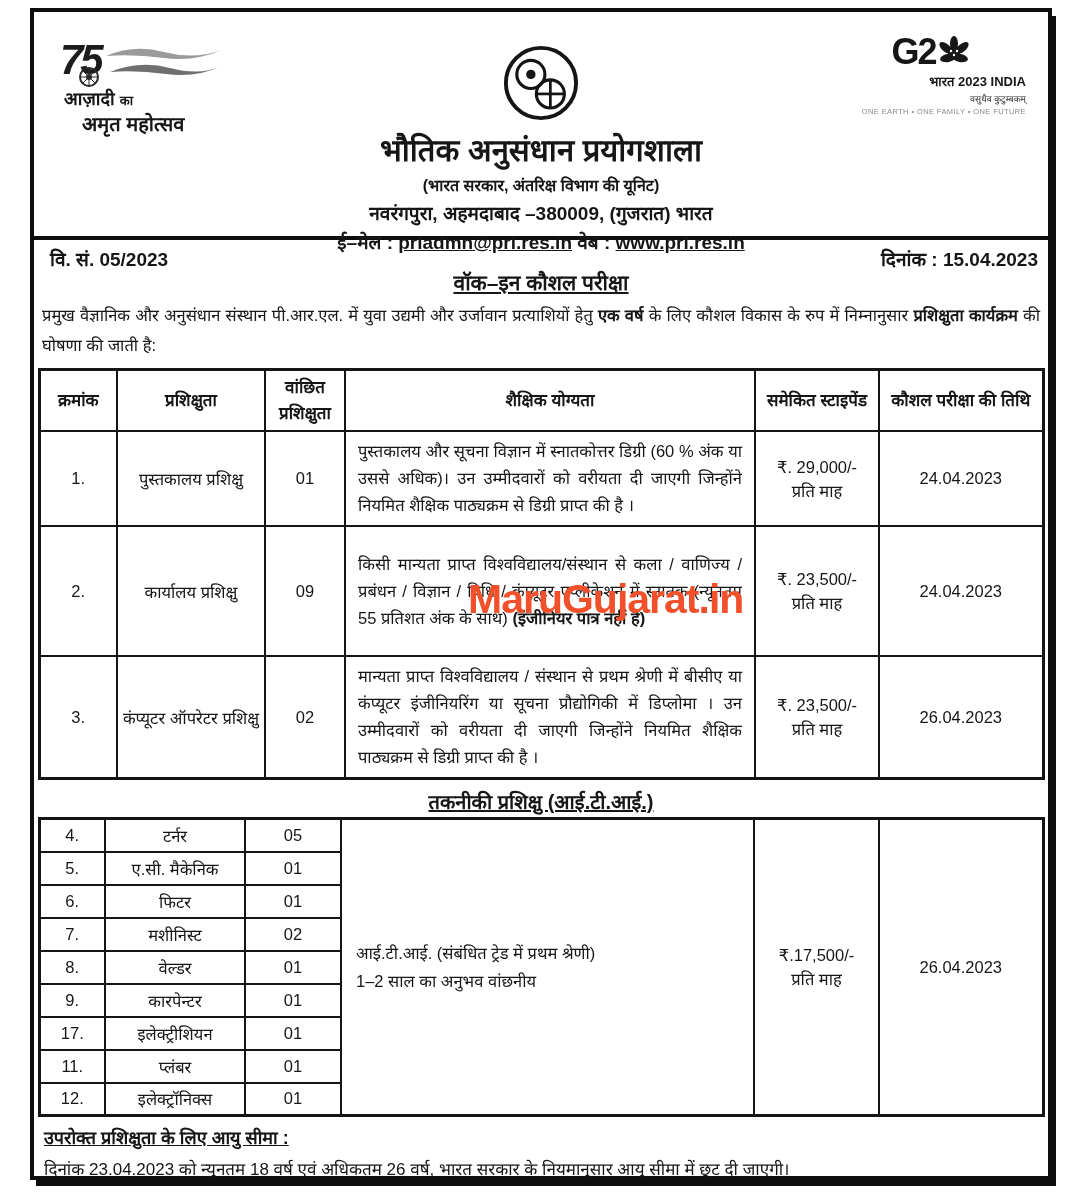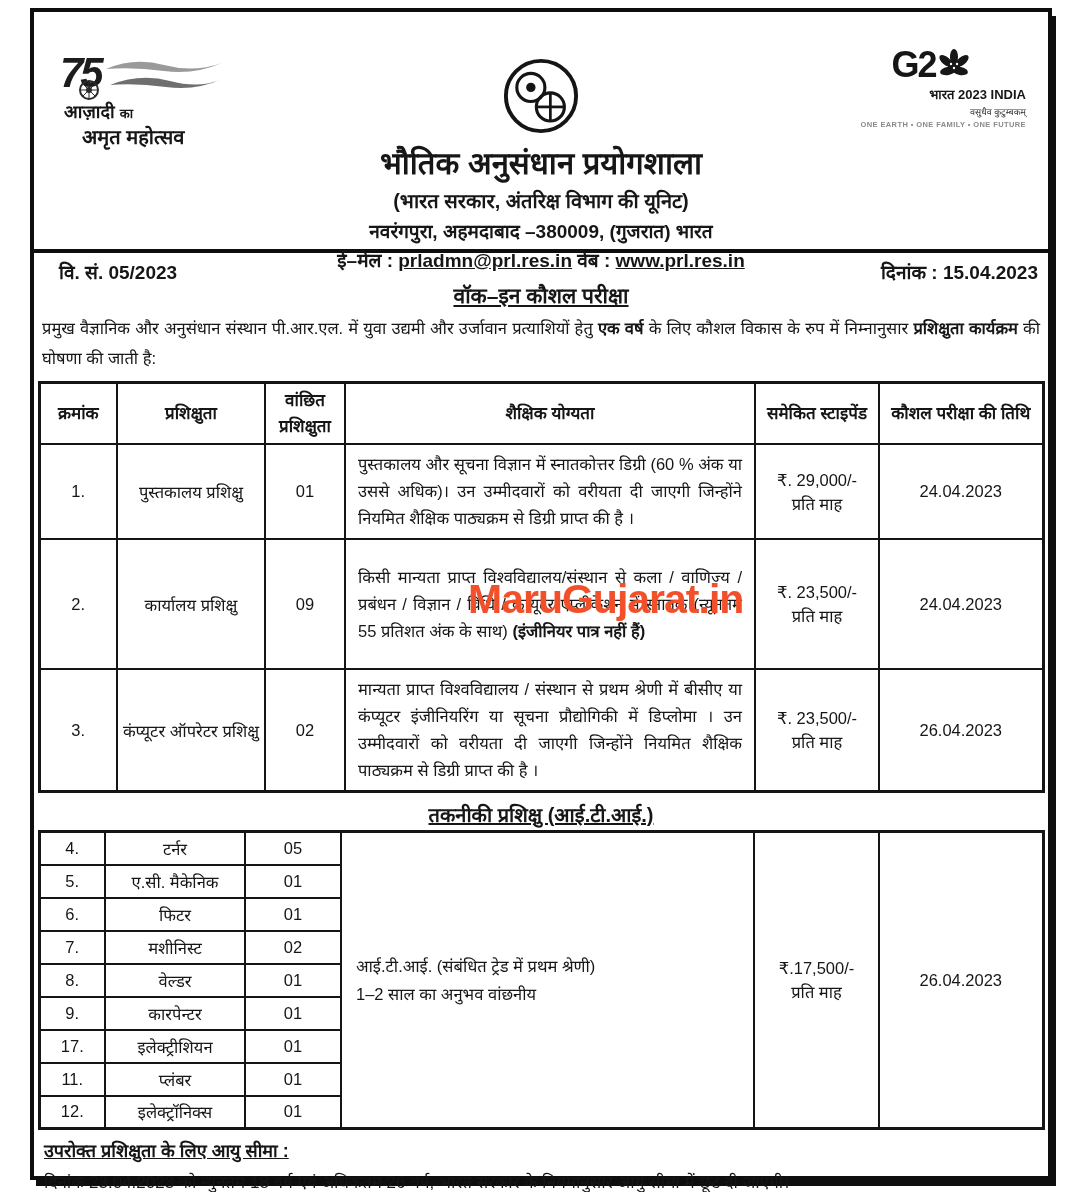--- a/index.html
+++ b/index.html
@@ -11,43 +11,43 @@
     overflow:hidden;
   }
   .doc-frame {
     position:absolute; left:30px; top:8px;
     width:1022px; height:1172px;
     border:4px solid #0e0e0e;
     background:#fff;
     box-shadow:5px 7px 0 -1px #0e0e0e;
   }
   
-  .header { position:relative; height:228px; border-bottom:4px solid #0e0e0e;margin-top:13px; }
+  .header { position:relative; height:228px; border-bottom:4px solid #0e0e0e; }
   .azadi { position:absolute; left:26px; top:24px; width:190px; }
   .azadi-top { position:relative; height:56px; }
   .azadi-75 { font-size:42px; font-weight:bold; font-style:italic; letter-spacing:-3px; color:#1c1c1c; }
   .azadi-wheel { position:absolute; left:18px; top:30px; }
   .azadi-waves { position:absolute; left:44px; top:6px; }
   .azadi-l1 { font-size:18px; font-weight:bold; margin-left:4px; margin-top:-6px; }
   .azadi-l1 .ka { font-size:13px; }
   .azadi-l2 { font-size:20px; font-weight:bold; margin-left:22px; }
   .g20 { position:absolute; right:22px; top:22px; width:190px; text-align:right; }
   .g20-main { font-size:36px; font-weight:bold; letter-spacing:-2px; line-height:1; display:flex; align-items:center; justify-content:center; gap:1px; }
   .g20-sub1 { font-size:13px; margin-top:2px; font-weight:bold; }
   .g20-sub2 { font-size:9px; margin-top:2px; color:#333; }
-  .g20-sub3 { font-size:7.5px; margin-top:2px; color:#8a8a8a; letter-spacing:.4px; font-weight:bold; }
+  .g20-sub3 { font-size:7.5px; margin-top:2px; color:#8a8a8a; letter-spacing:.4px; font-weight:normal; }
   .head-center { text-align:center; padding-top:32px; }
   .prl-emblem { display:inline-block; }
   .org-name { font-size:31px; font-weight:bold; margin-top:2px; }
-  .org-sub  { font-size:20px; font-weight:bold; margin-top:4px; }
+  .org-sub  { font-size:16px; font-weight:bold; margin-top:4px; }
   .org-addr { font-size:19px; font-weight:bold; margin-top:4px; }
   .org-mail { font-size:19px; font-weight:bold; margin-top:3px; }
   .org-mail .lnk { text-decoration:underline; }
   
-  .meta-row { display:flex; justify-content:space-between; padding:6px 10px 0 25px; font-size:19px; font-weight:bold; }
+  .meta-row { display:flex; justify-content:space-between; padding:6px 10px 0 16px; font-size:19px; font-weight:bold; }
   .notice-title { text-align:center; font-size:21px; font-weight:bold; text-decoration:underline; margin-top:-4px; }
   .intro { font-size:16.5px; line-height:30px; padding:4px 8px 2px 8px; text-align:justify; }
   
   table { border-collapse:collapse; margin:6px auto 0 auto; table-layout:fixed; }
   .t1 { width:1004px;border-radius:11px; }
   .t2 { width:1004px; margin-top:2px; }
   td,th { border:2px solid #151515; font-size:16.5px; vertical-align:middle; }
   .t1 { border:3px solid #151515; }
   .t2 { border:3px solid #151515; }
   th { font-weight:bold; text-align:center; padding:4px 2px; font-size:17px; line-height:1.5; }

